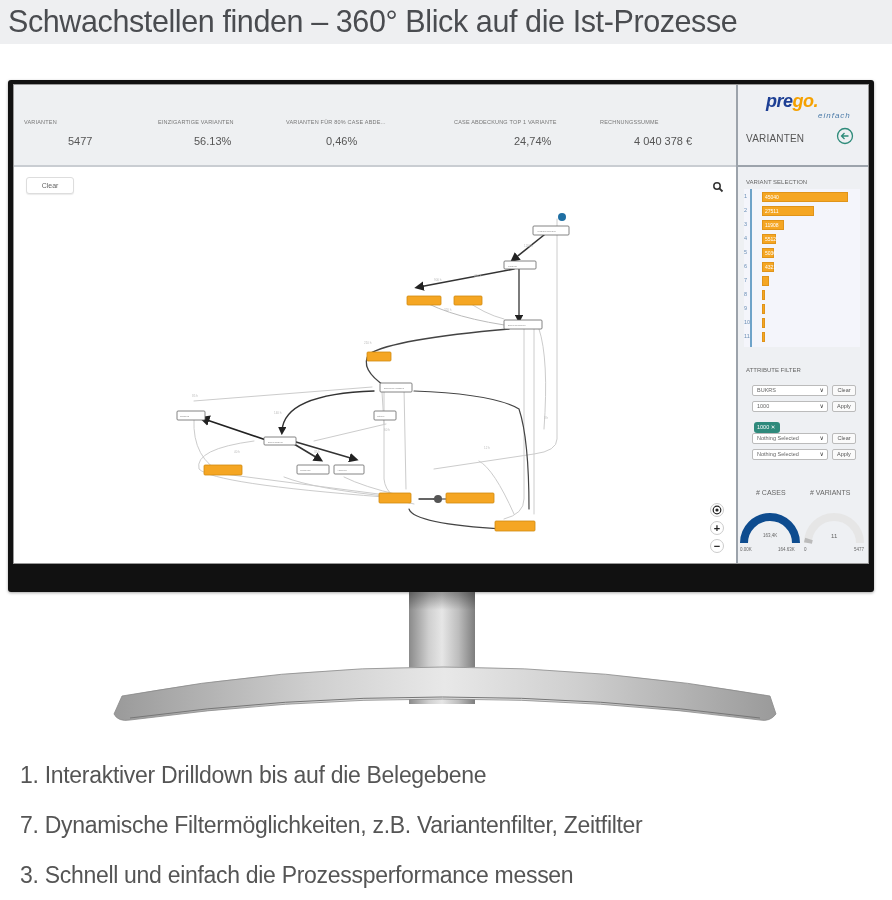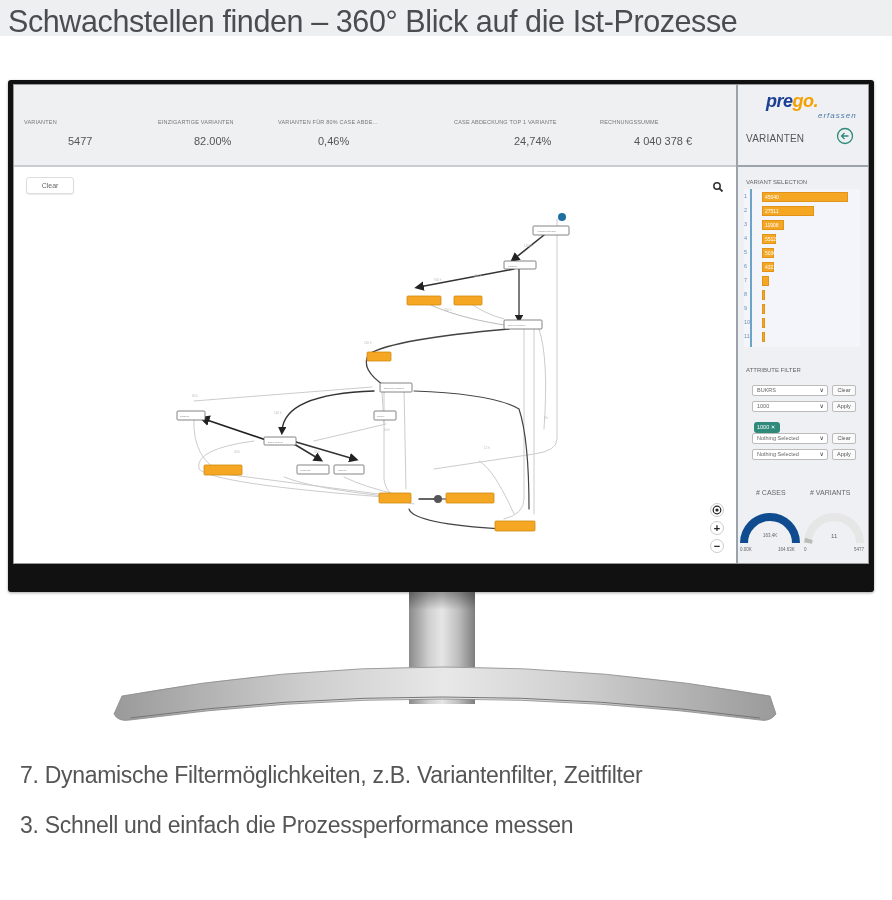--- a/index.html
+++ b/index.html
@@ -1,17 +1,17 @@
 <!DOCTYPE html>
 <html><head>
 <meta charset="utf-8">
 <style>
   * { box-sizing: border-box; margin: 0; padding: 0; }
   body { width: 892px; height: 900px; background: #ffffff; font-family: "Liberation Sans", sans-serif; position: relative; overflow: hidden; }
-  .headline-bar { position: absolute; left: 0; top: 0; width: 892px; height: 36px; background: #eeeff1; }
+  .headline-bar { position: absolute; left: 0; top: 0; width: 892px; height: 44px; background: #eeeff1; }
   .headline { position: absolute; left: 8px; top: 4px; font-size: 30.5px; color: #4a4c50; letter-spacing: -0.4px; white-space: nowrap; }
 
   .monitor { position: absolute; left: 8px; top: 80px; width: 866px; height: 512px; background: #111; border-radius: 3px; box-shadow: 0 1px 3px rgba(0,0,0,0.35); }
   .screen { position: absolute; left: 5px; top: 4px; width: 856px; height: 480px; background: #fff; border: 1px solid #999; overflow: hidden; }
 
   .kpi-bar { position: absolute; left: 0; top: 0; width: 722px; height: 82px; background: #eef0f2; border-bottom: 2px solid #c9cdd2; }
   .kpi { position: absolute; top: 34px; }
   .kpi .lbl { font-size: 5.5px; color: #777; text-transform: uppercase; letter-spacing: 0.2px; white-space: nowrap; }
   .kpi .val { position: absolute; top: 16px; font-size: 11px; color: #555; white-space: nowrap; }
 
@@ -60,23 +60,23 @@
 <div class="monitor">
   <div class="screen">
 
     <div class="kpi-bar">
       <div class="kpi" style="left:10px">
         <div class="lbl">Varianten</div>
         <div class="val" style="left:44px">5477</div>
       </div>
       <div class="kpi" style="left:144px">
         <div class="lbl">Einzigartige Varianten</div>
-        <div class="val" style="left:36px">82.00%</div>
-      </div>
-      <div class="kpi" style="left:264px">
+        <div class="val" style="left:36px">56.13%</div>
+      </div>
+      <div class="kpi" style="left:272px">
         <div class="lbl">Varianten für 80% Case Abde...</div>
         <div class="val" style="left:40px">0,46%</div>
       </div>
       <div class="kpi" style="left:440px">
         <div class="lbl">Case Abdeckung Top 1 Variante</div>
         <div class="val" style="left:60px">24,74%</div>
       </div>
       <div class="kpi" style="left:586px">
         <div class="lbl">Rechnungssumme</div>
         <div class="val" style="left:34px">4 040 378 €</div>
@@ -187,21 +187,21 @@
           <circle cx="6" cy="6" r="3.8" fill="none" stroke="#222" stroke-width="1.2"></circle>
           <circle cx="6" cy="6" r="1.6" fill="#222"></circle>
         </svg>
       </div>
       <div class="ctrl" style="top:352px">+</div>
       <div class="ctrl" style="top:370px">−</div>
     </div>
 
     <div class="side">
       <div class="logo"><span>pre</span><span class="go">go.</span></div>
-      <div class="logo-sub">erfassen</div>
+      <div class="logo-sub">einfach</div>
       <div class="side-title">VARIANTEN</div>
       <svg class="back-ic" viewBox="0 0 18 18">
         <circle cx="9" cy="9" r="7.5" fill="none" stroke="#2e8b7a" stroke-width="1.3"></circle>
         <path d="M12.5,9 L5.5,9 M8.5,6 L5.5,9 L8.5,12" fill="none" stroke="#2e8b7a" stroke-width="1.3"></path>
       </svg>
       <div class="side-divider"></div>
 
       <div class="sec-label" style="top:94px">Variant Selection</div>
       <div class="var-chart">
         <div class="var-axis"></div>
@@ -301,15 +301,16 @@
       <stop offset="0.5" stop-color="#e8e8e8"></stop>
       <stop offset="0.7" stop-color="#cfcfcf"></stop>
       <stop offset="1" stop-color="#9a9a9a"></stop>
     </linearGradient>
   </defs>
   <path d="M122,46 Q440,-12 770,46 L776,64 Q770,72 760,70 Q440,28 130,70 Q118,72 114,64 Z" fill="url(#baseg)" stroke="#8a8a8a" stroke-width="0.8"></path>
   <path d="M130,68 Q440,26 760,68" fill="none" stroke="#777" stroke-width="1"></path>
 </svg>
 
 <div class="bullets">
+  <div class="bullet">1. Interaktiver Drilldown bis auf die Belegebene</div>
   <div class="bullet">7. Dynamische Filtermöglichkeiten, z.B. Variantenfilter, Zeitfilter</div>
   <div class="bullet">3. Schnell und einfach die Prozessperformance messen</div>
 </div>
 
 </body></html>

